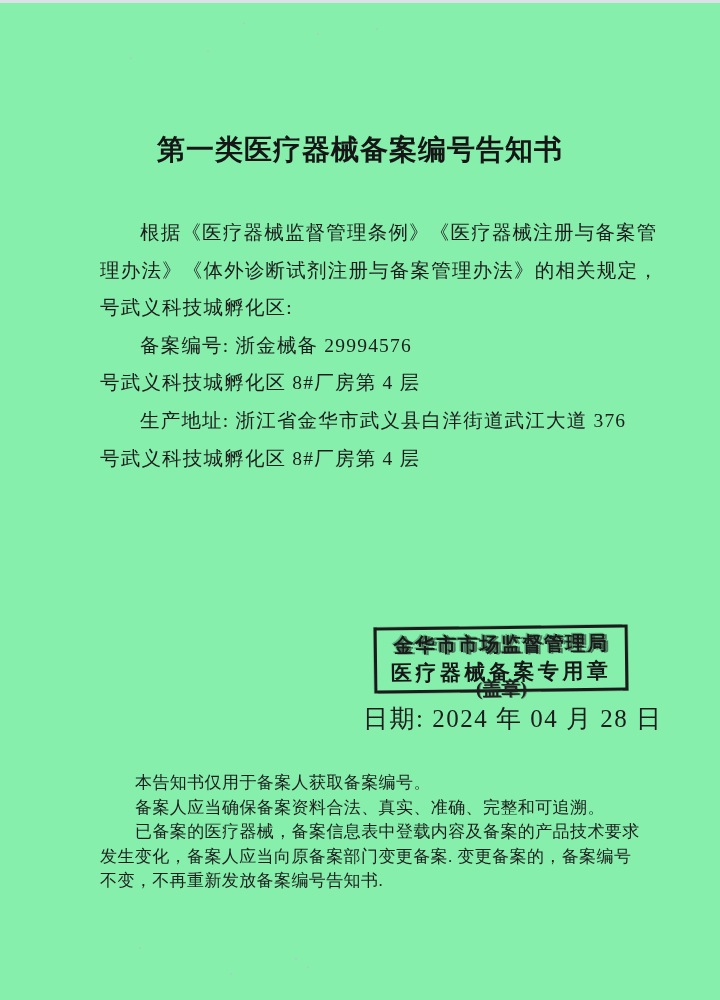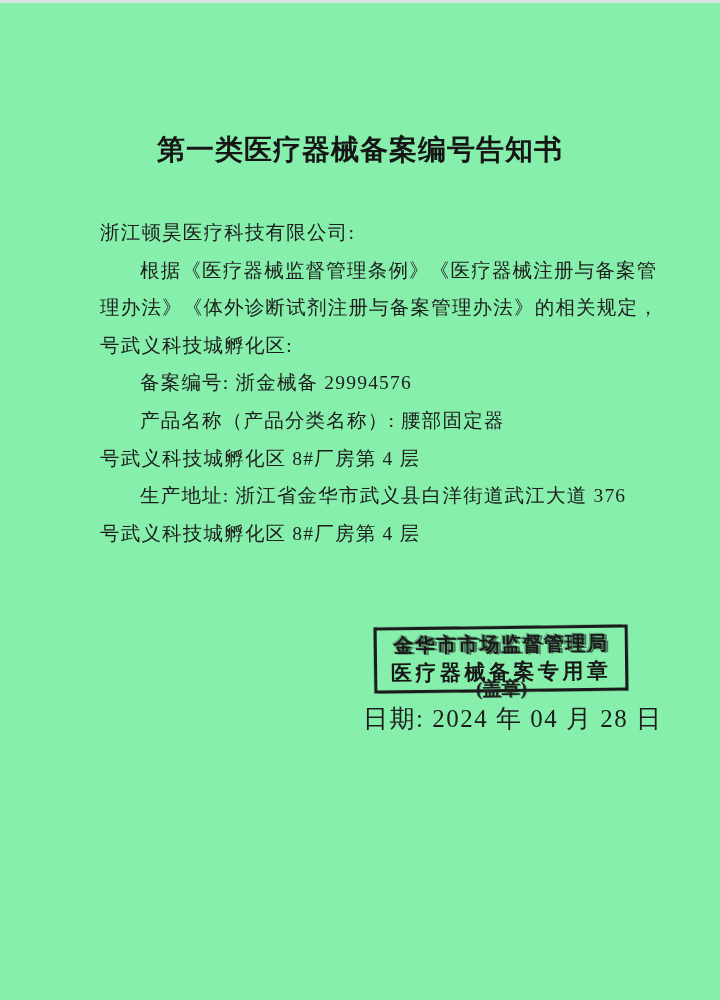--- a/index.html
+++ b/index.html
@@ -122,39 +122,44 @@
 </head>
 <body>
 
 <div class="page">
 
   <div class="top-edge"></div>
 
   <div class="doc-title">第一类医疗器械备案编号告知书</div>
 
   <div class="body-block">
-    <div class="body-line">浙江顿昊医疗科技有限公司:</div>
     <div class="body-line indent">根据《医疗器械监督管理条例》《医疗器械注册与备案管</div>
     <div class="body-line">理办法》《体外诊断试剂注册与备案管理办法》的相关规定，</div>
     <div class="body-line">号武义科技城孵化区:</div>
     <div class="body-line indent">备案编号: 浙金械备 29994576</div>
-    <div class="body-line indent">产品名称（产品分类名称）: 腰部固定器</div>
     <div class="body-line">号武义科技城孵化区 8#厂房第 4 层</div>
     <div class="body-line indent">生产地址: 浙江省金华市武义县白洋街道武江大道 376</div>
     <div class="body-line">号武义科技城孵化区 8#厂房第 4 层</div>
   </div>
 
   <div class="stamp">
     <div class="stamp-line1">金华市市场监督管理局</div>
     <div class="stamp-line2">医疗器械备案专用章</div>
     <div class="stamp-seal-note">(盖章)</div>
   </div>
 
   <div class="date-line">日期: 2024 年 04 月 28 日</div>
 
+  <div class="notes-block">
+    <div class="note-line note-indent">本告知书仅用于备案人获取备案编号。</div>
+    <div class="note-line note-indent">备案人应当确保备案资料合法、真实、准确、完整和可追溯。</div>
+    <div class="note-line note-indent">已备案的医疗器械，备案信息表中登载内容及备案的产品技术要求</div>
+    <div class="note-line">发生变化，备案人应当向原备案部门变更备案. 变更备案的，备案编号</div>
+    <div class="note-line">不变，不再重新发放备案编号告知书.</div>
+  </div>
 
   <div class="speck" style="left:243px; top:22px;"></div>
   <div class="speck" style="left:317px; top:33px;"></div>
   <div class="speck" style="left:376px; top:28px;"></div>
   <div class="speck" style="left:207px; top:50px;"></div>
   <div class="speck" style="left:130px; top:57px;"></div>
   <div class="speck" style="left:139px; top:947px;"></div>
   <div class="speck" style="left:230px; top:973px;"></div>
   <div class="speck" style="left:295px; top:958px;"></div>
   <div class="speck" style="left:307px; top:966px;"></div>

